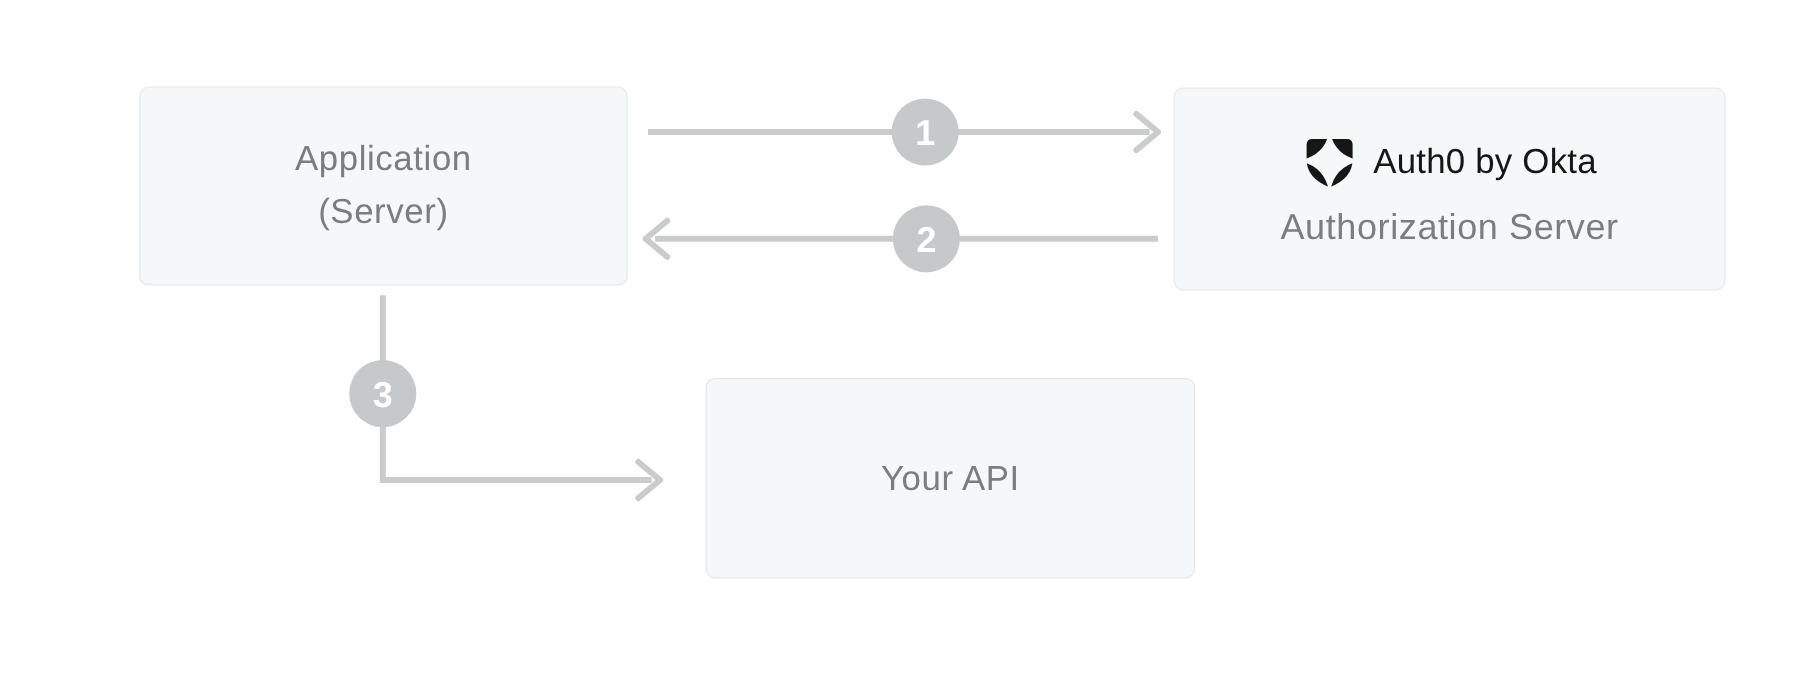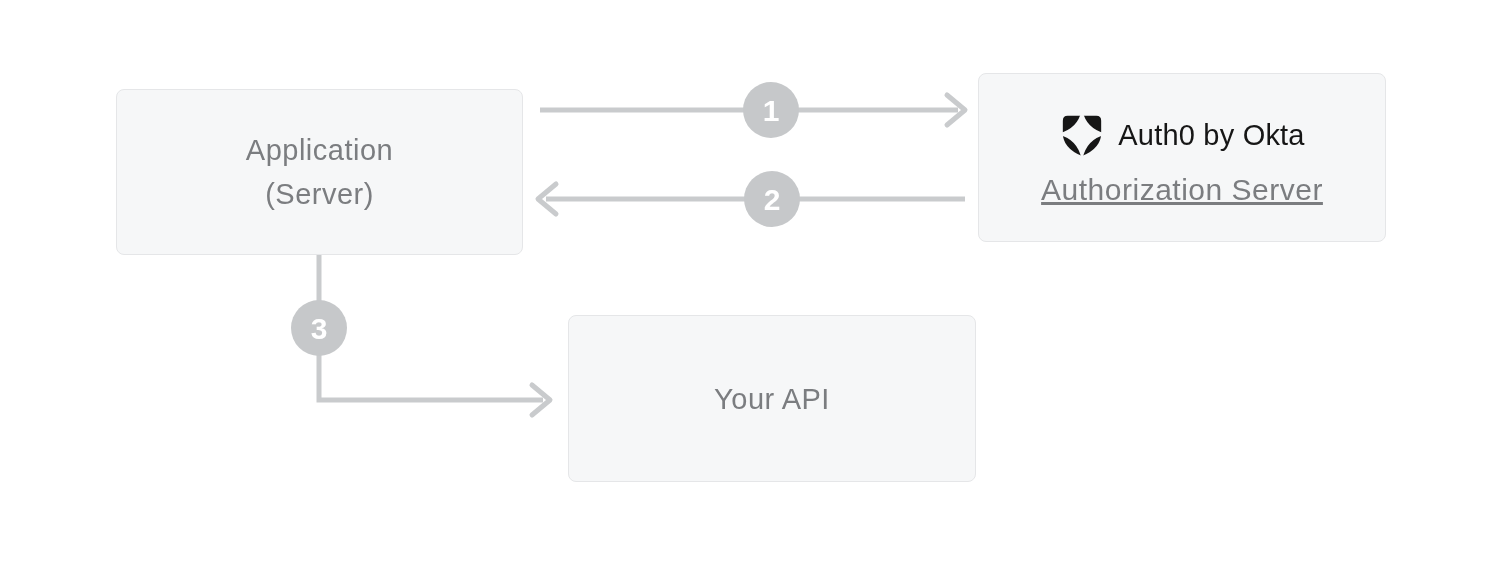--- a/index.html
+++ b/index.html
@@ -29,37 +29,37 @@
     display: flex;
     flex-direction: column;
     align-items: center;
     justify-content: center;
     text-align: center;
     color: var(--box-text);
     font-size: 29px;
     line-height: 44px;
     letter-spacing: 0.5px;
   }
-  #app-box  { left: 116px; top: 89px;  width: 407px; height: 166px; }
-  #auth-box { left: 978px; top: 73px;  width: 408px; height: 169px; gap: 16px; }
-  #api-box  { left: 568px; top: 315px; width: 408px; height: 167px; }
+  #app-box  { left: 116px; top: 72px;  width: 407px; height: 166px; }
+  #auth-box { left: 978px; top: 73px;  width: 460px; height: 169px; gap: 16px; }
+  #api-box  { left: 588px; top: 315px; width: 408px; height: 167px; }
 
   .logo-row {
     display: flex;
     align-items: center;
     gap: 13px;
   }
   .logo-mark { width: 46px; height: 48px; display: block; }
   .logo-text {
     color: var(--logo-color);
     font-size: 29px;
     line-height: 48px;
     letter-spacing: 0.2px;
   }
-  .auth-title { font-size: 30px; line-height: 30px; text-decoration: underline; }
+  .auth-title { font-size: 30px; line-height: 30px; }
 
   svg.flow-layer {
     position: absolute;
     left: 0; top: 0;
     width: 1500px; height: 571px;
     pointer-events: none;
   }
   .arrow-line {
     stroke: var(--arrow);
     stroke-width: 5;

